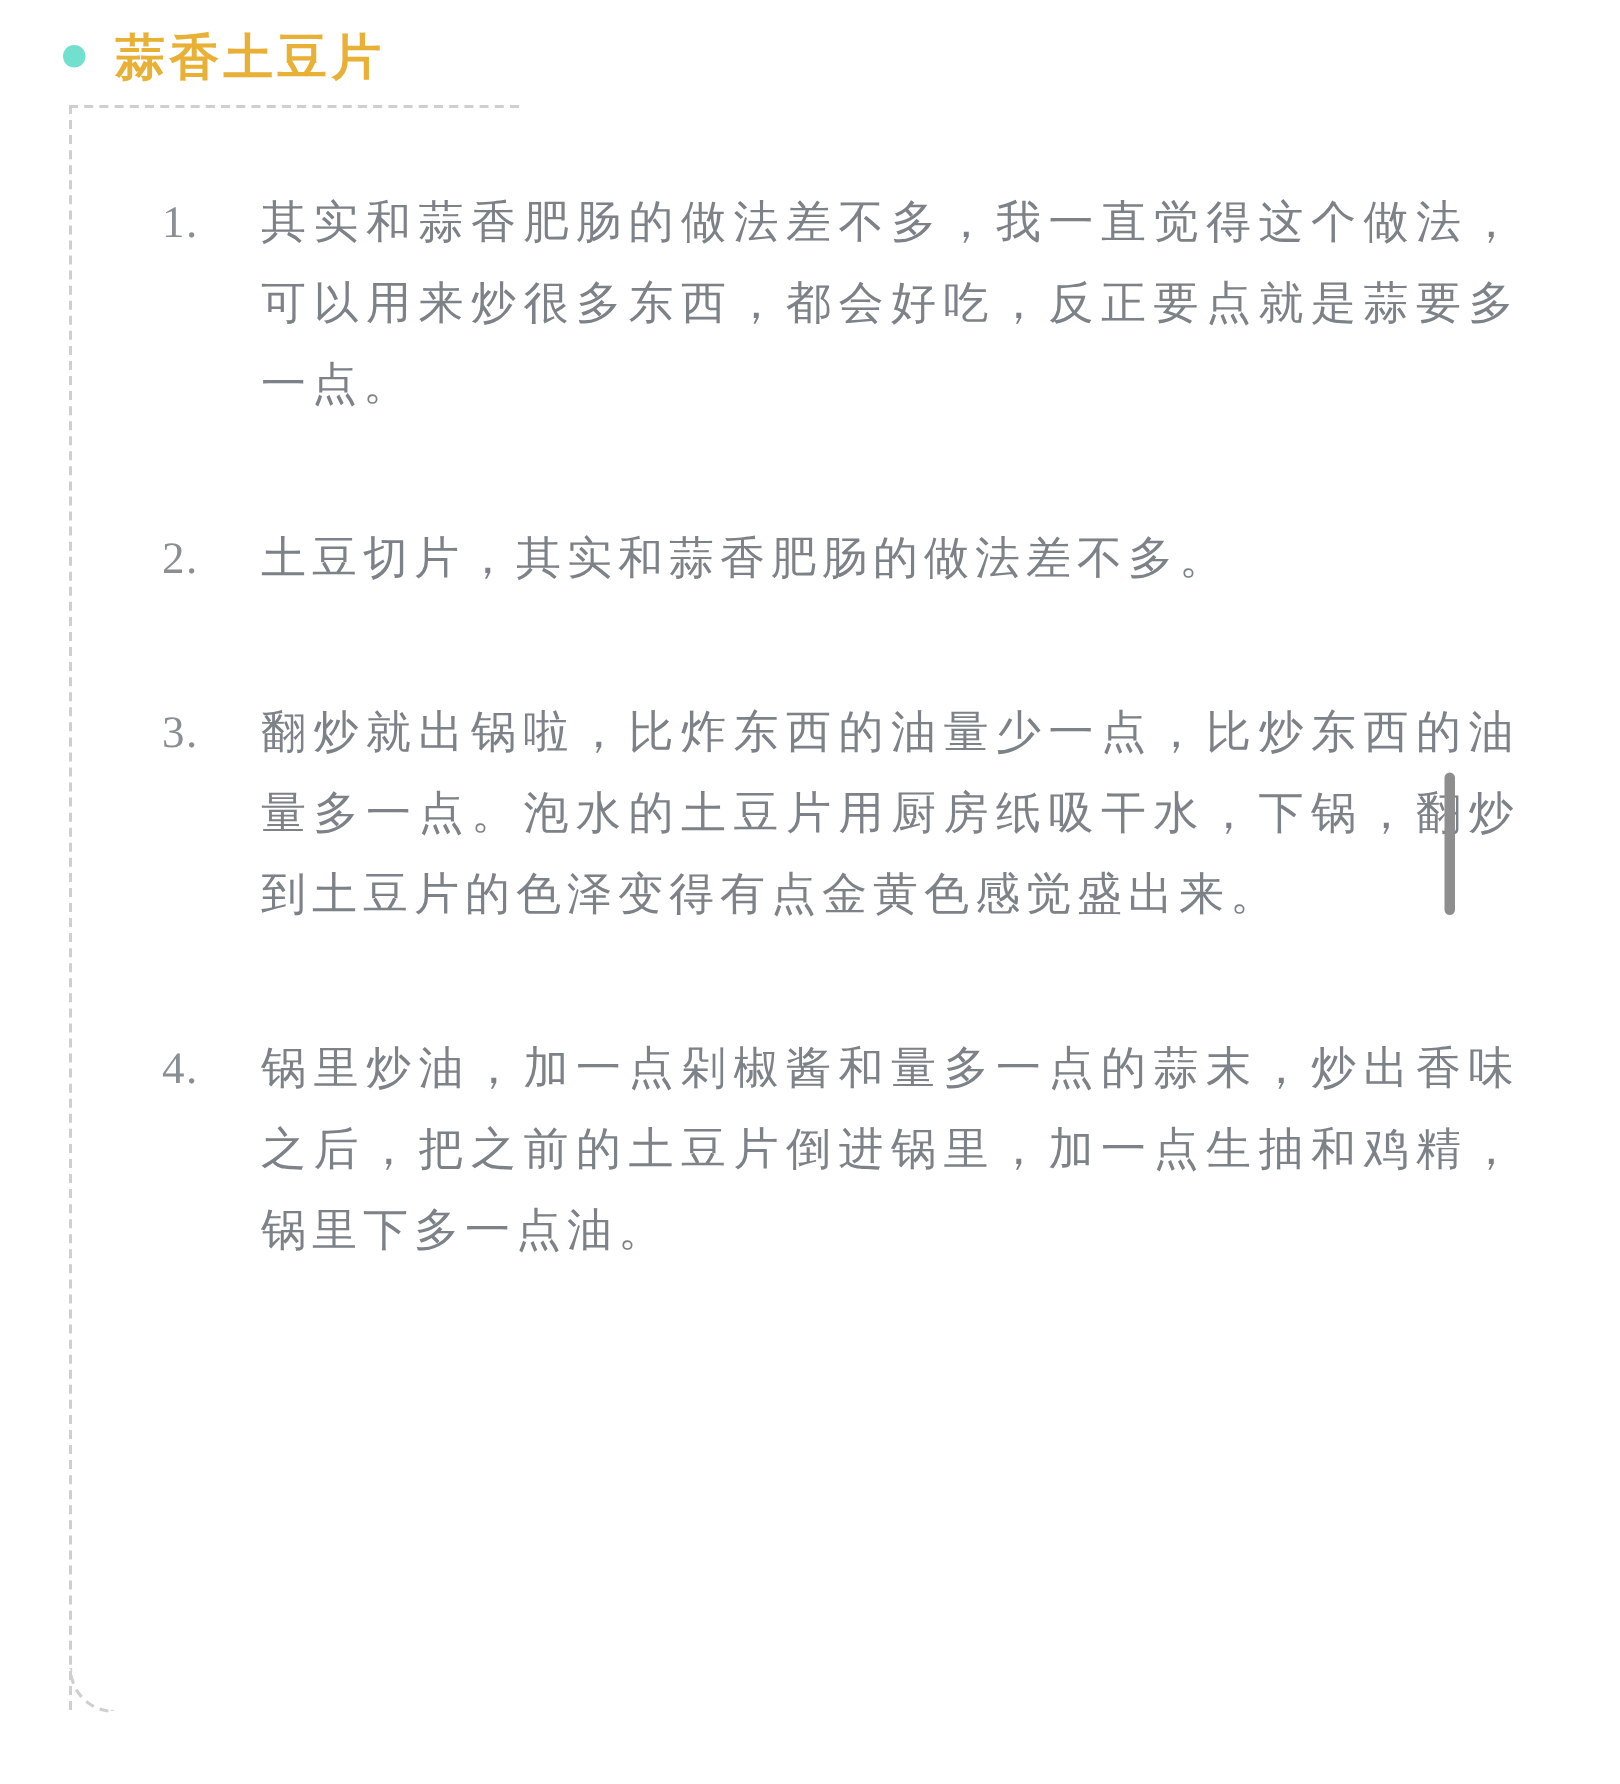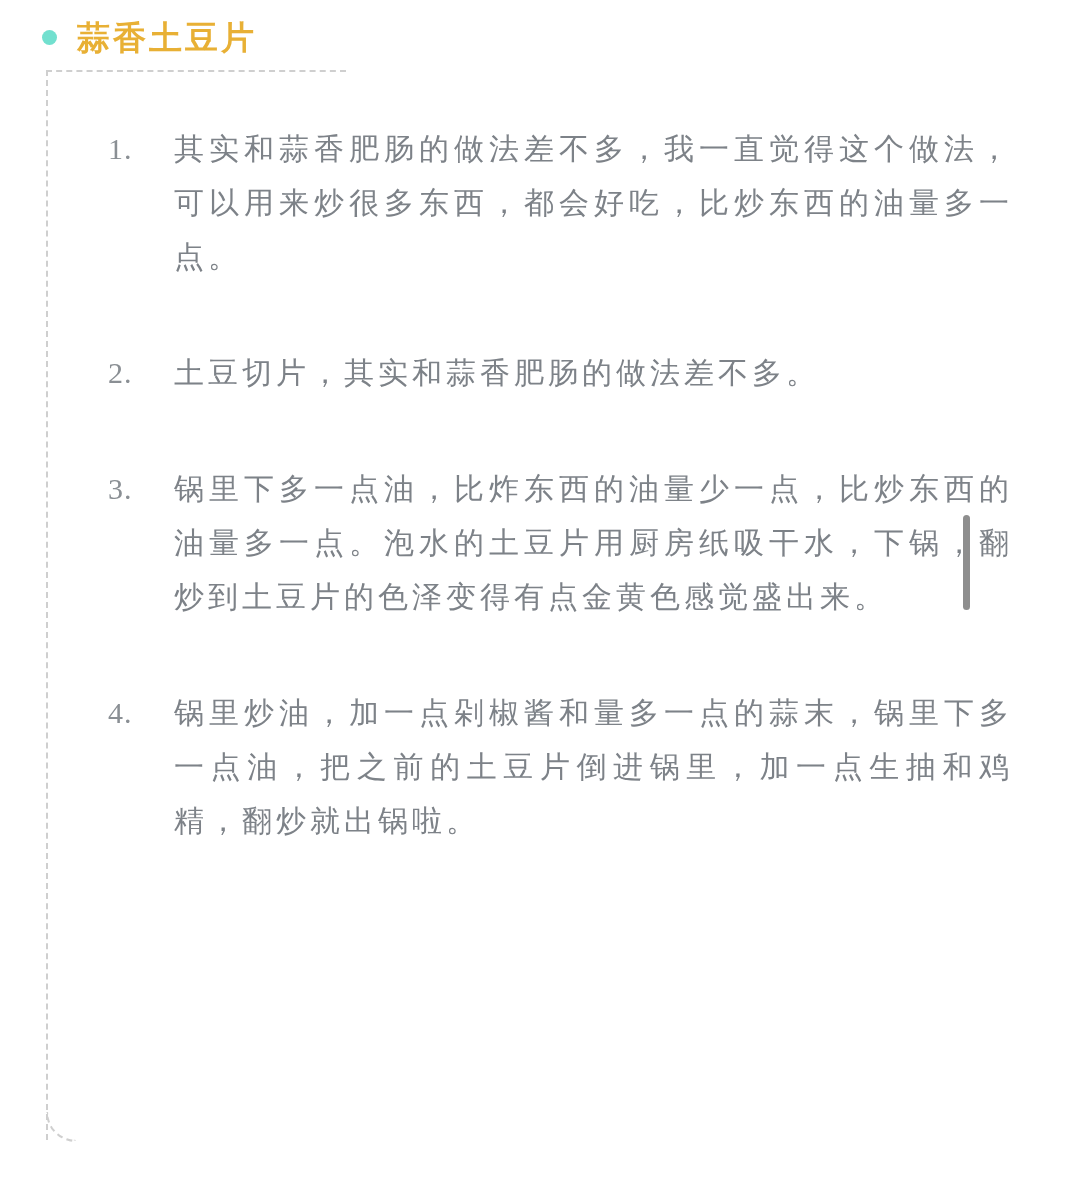--- a/index.html
+++ b/index.html
@@ -138,36 +138,36 @@
   </div>
 
   <div class="frame"></div>
   <div class="frame-left"></div>
   <div class="frame-corner-bl"></div>
 
   <div class="steps">
 
     <div class="step">
       <div class="step-num">1.</div>
-      <div class="step-text">其实和蒜香肥肠的做法差不多，我一直觉得这个做法，可以用来炒很多东西，都会好吃，比炒东西的油量多一点。</div>
+      <div class="step-text">其实和蒜香肥肠的做法差不多，我一直觉得这个做法，可以用来炒很多东西，都会好吃，反正要点就是蒜要多一点。</div>
     </div>
 
     <div class="step">
       <div class="step-num">2.</div>
       <div class="step-text">土豆切片，其实和蒜香肥肠的做法差不多。</div>
     </div>
 
     <div class="step">
       <div class="step-num">3.</div>
-      <div class="step-text">锅里下多一点油，比炸东西的油量少一点，比炒东西的油量多一点。泡水的土豆片用厨房纸吸干水，下锅，翻炒到土豆片的色泽变得有点金黄色感觉盛出来。</div>
+      <div class="step-text">翻炒就出锅啦，比炸东西的油量少一点，比炒东西的油量多一点。泡水的土豆片用厨房纸吸干水，下锅，翻炒到土豆片的色泽变得有点金黄色感觉盛出来。</div>
     </div>
 
     <div class="step">
       <div class="step-num">4.</div>
-      <div class="step-text">锅里炒油，加一点剁椒酱和量多一点的蒜末，锅里下多一点油，把之前的土豆片倒进锅里，加一点生抽和鸡精，翻炒就出锅啦。</div>
+      <div class="step-text">锅里炒油，加一点剁椒酱和量多一点的蒜末，炒出香味之后，把之前的土豆片倒进锅里，加一点生抽和鸡精，锅里下多一点油。</div>
     </div>
 
   </div>
 
   <div class="scrollbar-track">
     <div class="scrollbar-thumb"></div>
   </div>
 
 </div>
 

